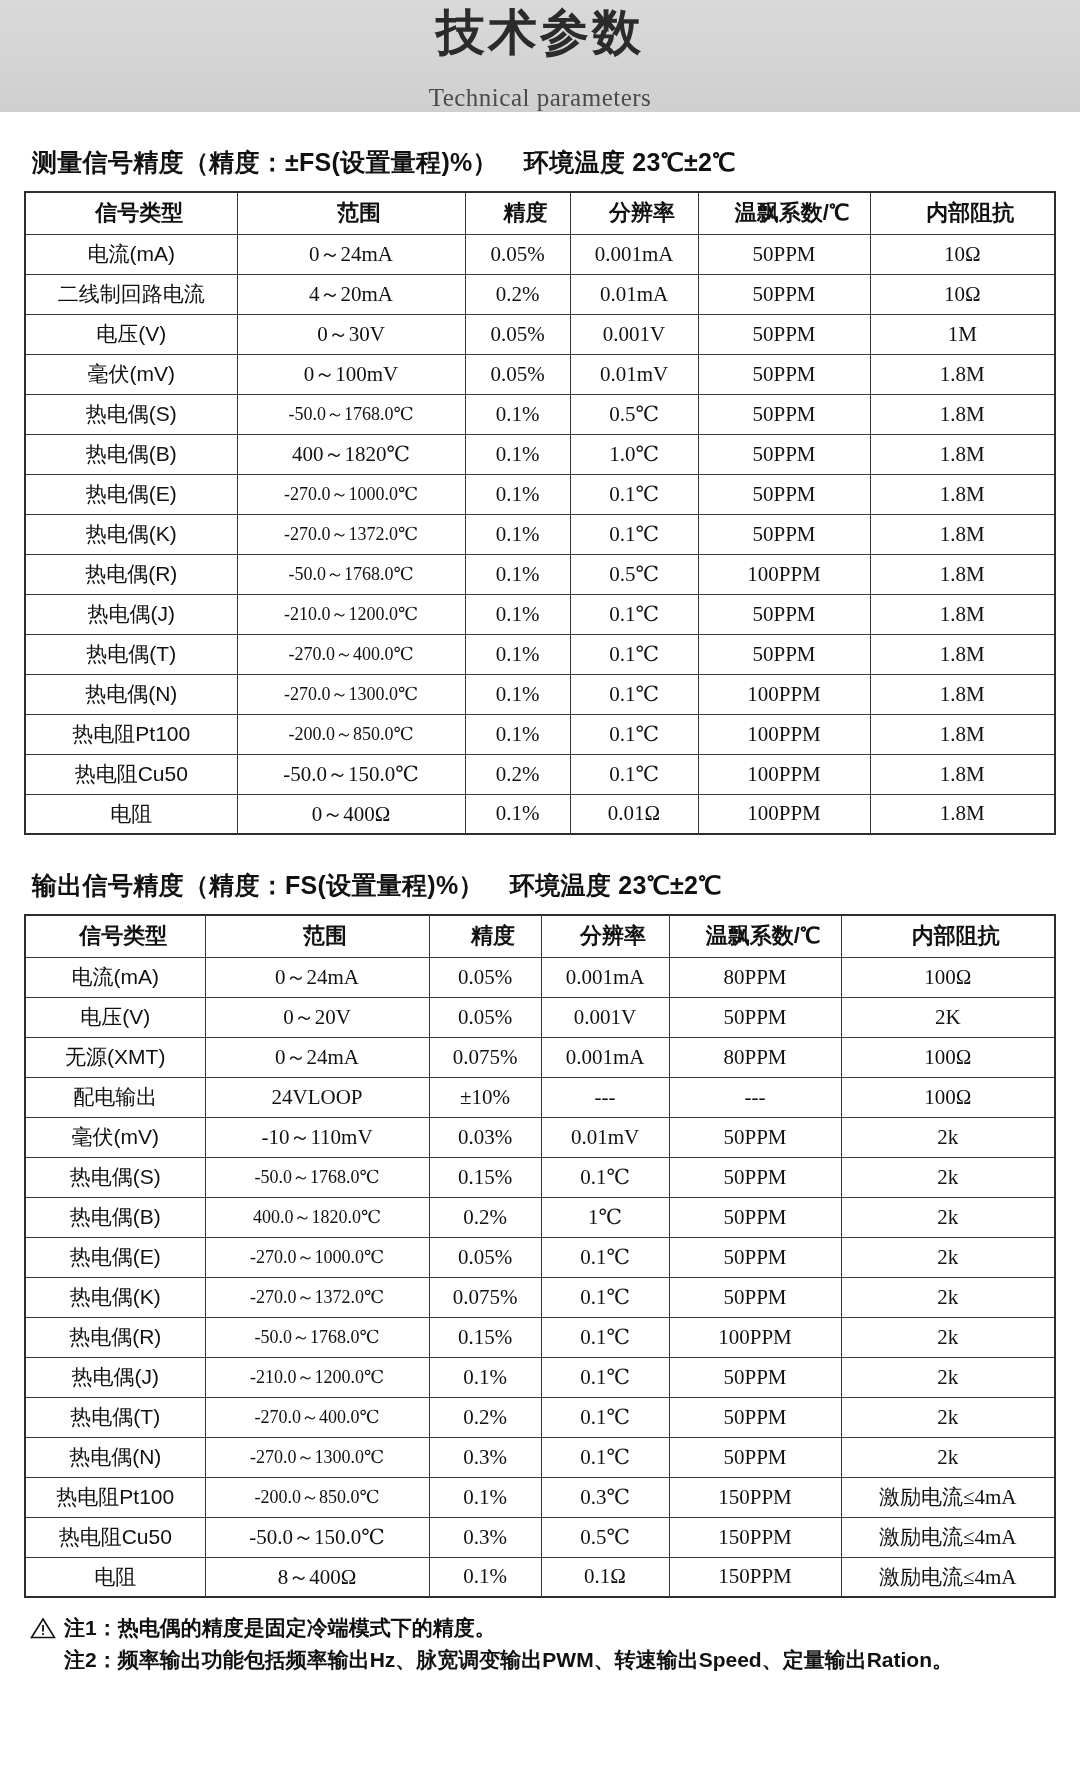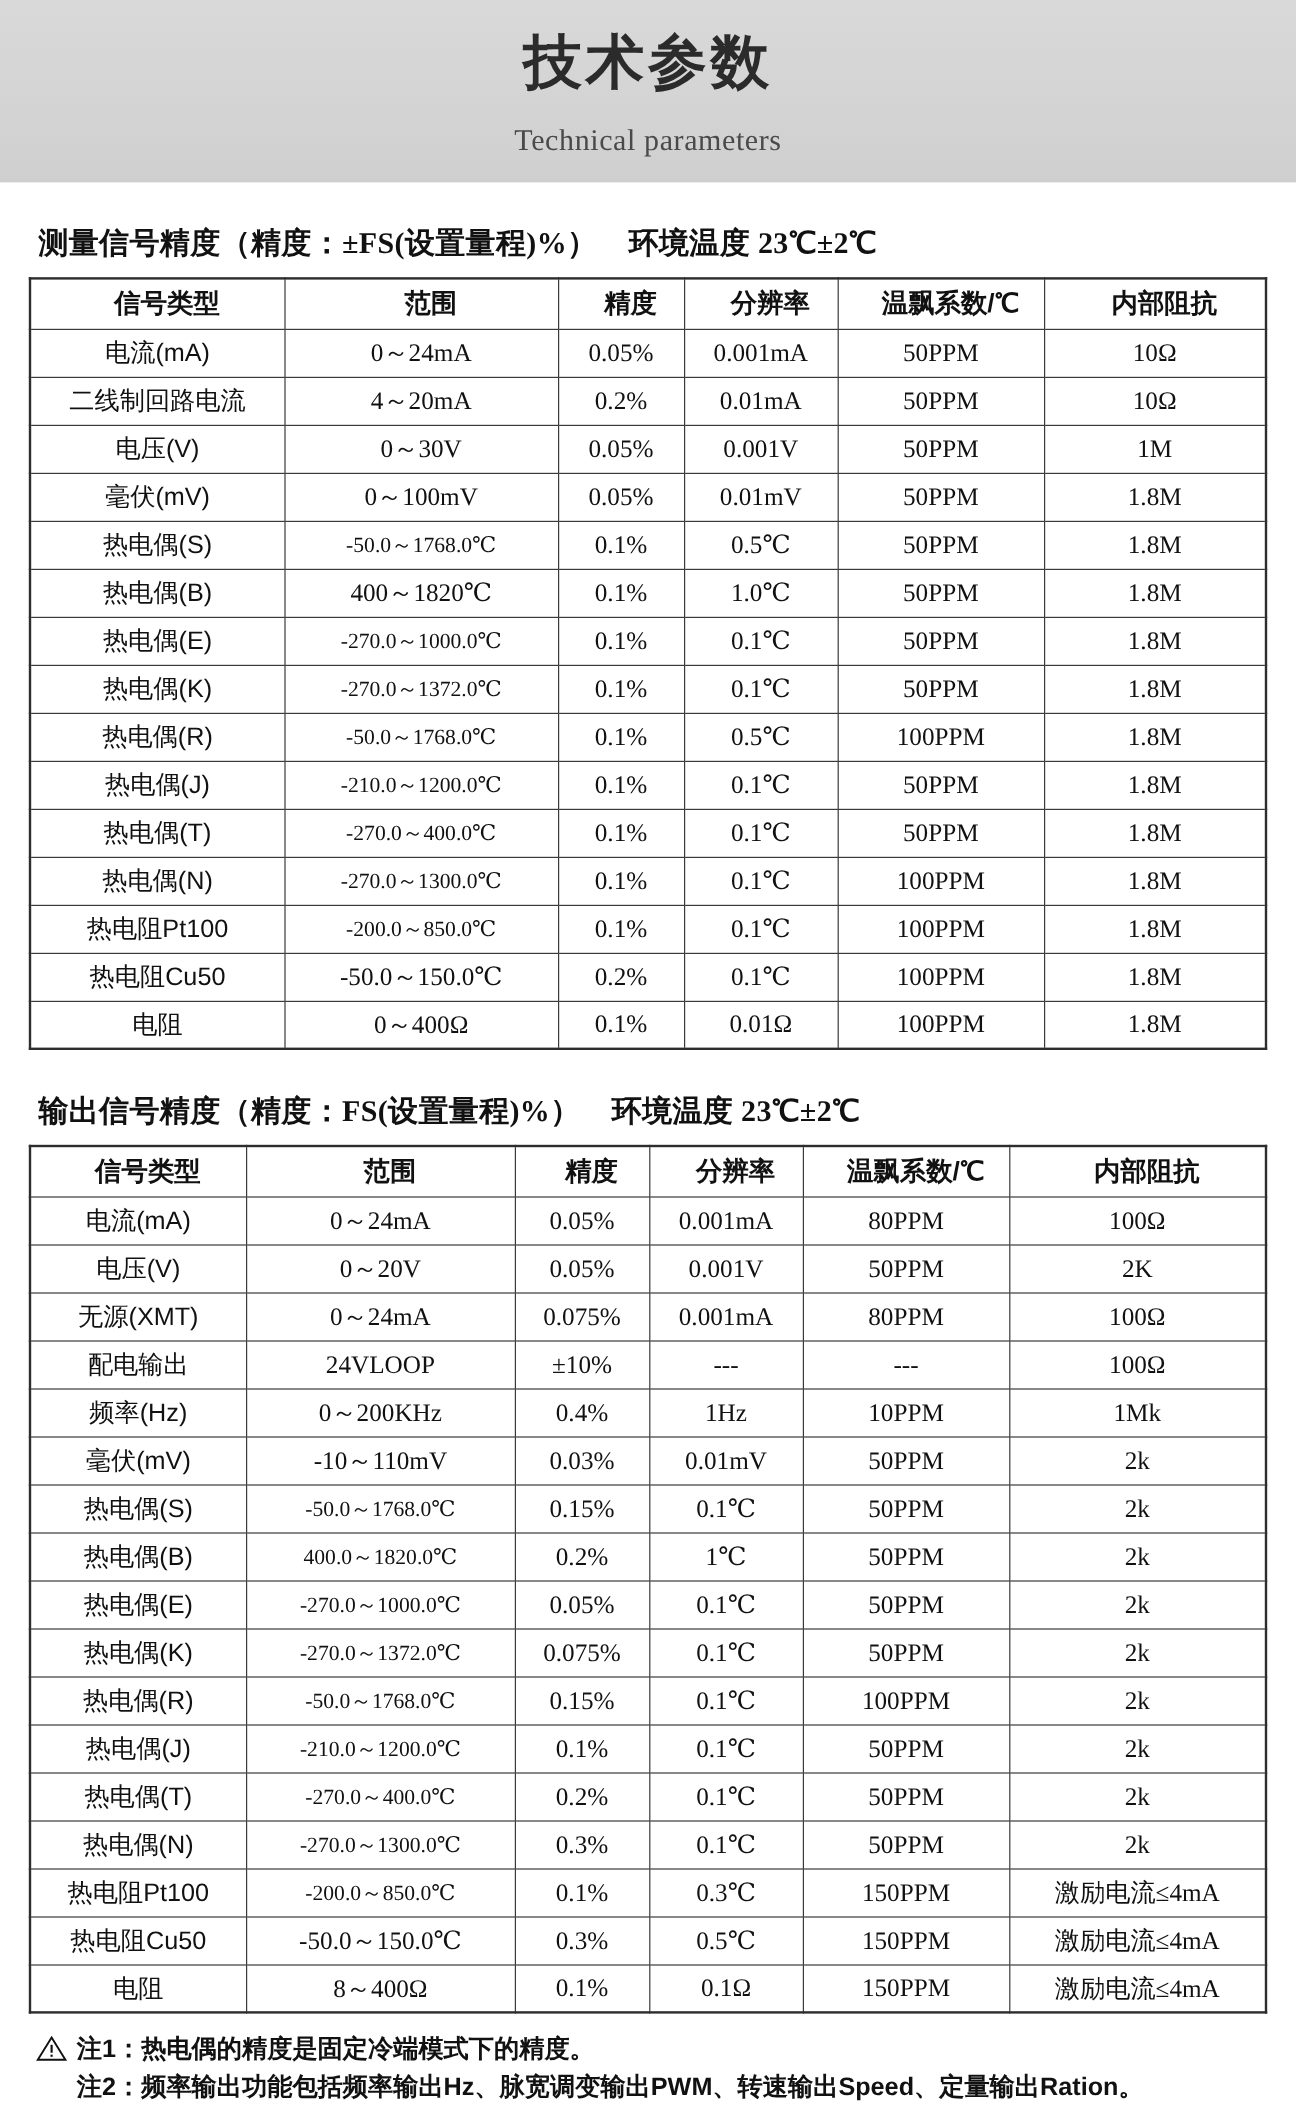--- a/index.html
+++ b/index.html
@@ -8,21 +8,21 @@
     width: 1080px;
     height: 1772px;
     background: #ffffff;
     font-family: "Liberation Serif", "DejaVu Serif", serif;
     color: #1a1a1a;
     overflow: hidden;
   }
 
   
   .banner {
-    height: 152px;
+    height: 112px;
     background: linear-gradient(180deg, #d9d9d9 0%, #d4d4d4 55%, #cfcfcf 100%);
     display: flex;
     flex-direction: column;
     align-items: center;
     justify-content: center;
     padding-top: 6px;
   }
   .banner-title {
     font-family: "Liberation Sans", sans-serif;
     font-weight: bold;
@@ -37,21 +37,21 @@
     color: #4a4a4a;
     letter-spacing: 0.5px;
     margin-top: 24px;
   }
 
   
   .section {
     padding: 0 24px;
   }
   .sec-title {
-    font-family: Liberation Serif, serif;
+    font-family: Liberation Sans, sans-serif;
     font-weight: bold;
     font-size: 25px;
     color: #111;
     margin: 34px 0 12px 8px;
     letter-spacing: 0.3px;
     white-space: nowrap;
   }
   .sec-title .gap { display: inline-block; width: 26px; }
 
   
@@ -336,28 +336,20 @@
         </tr>
         <tr>
           <td class="sig">配电输出</td>
           <td>24VLOOP</td>
           <td>±10%</td>
           <td>---</td>
           <td>---</td>
           <td>100Ω</td>
         </tr>
         <tr>
-          <td class="sig">频率(Hz)</td>
-          <td>0～200KHz</td>
-          <td>0.4%</td>
-          <td>1Hz</td>
-          <td>10PPM</td>
-          <td>1Mk</td>
-        </tr>
-        <tr>
           <td class="sig">毫伏(mV)</td>
           <td>-10～110mV</td>
           <td>0.03%</td>
           <td>0.01mV</td>
           <td>50PPM</td>
           <td>2k</td>
         </tr>
         <tr>
           <td class="sig">热电偶(S)</td>
           <td class="small">-50.0～1768.0℃</td>

